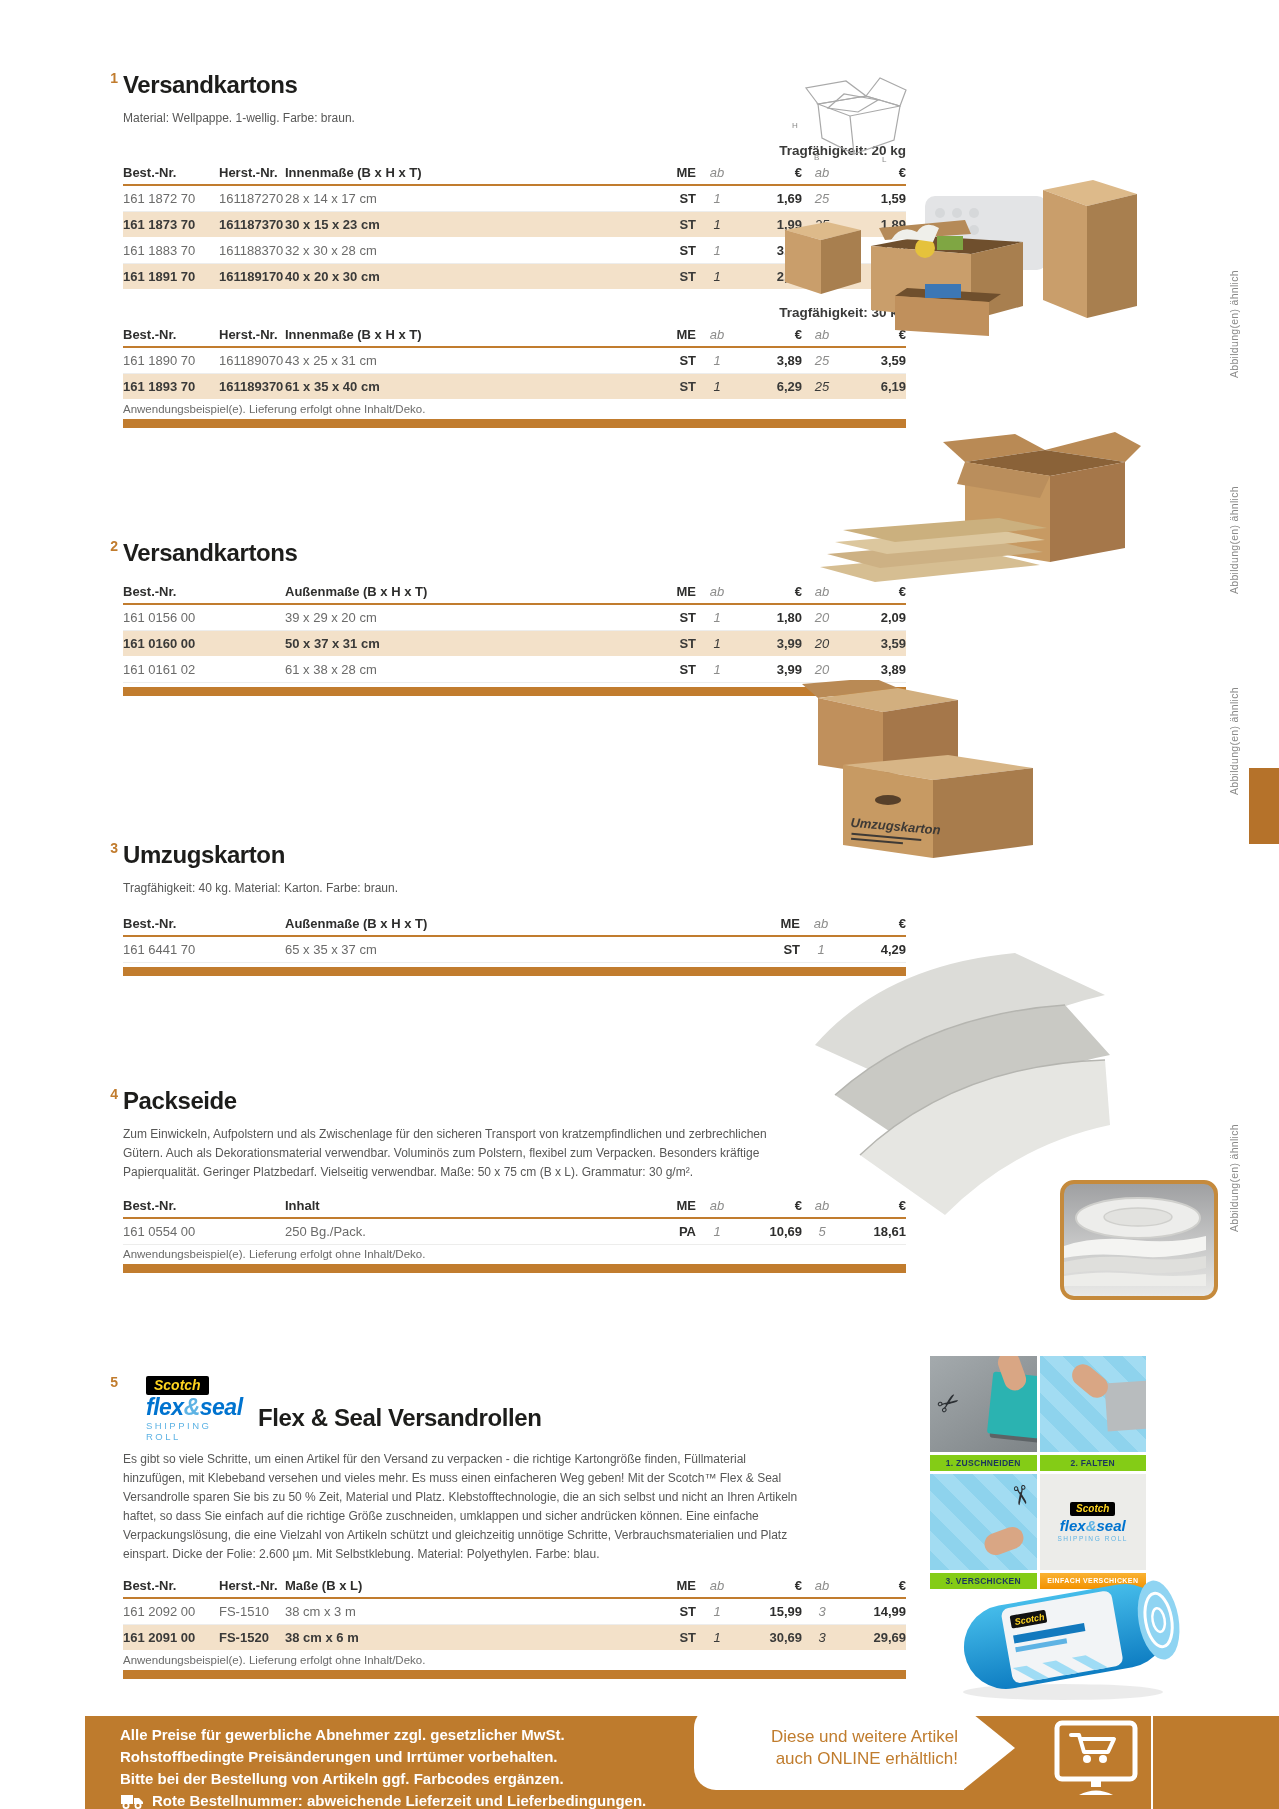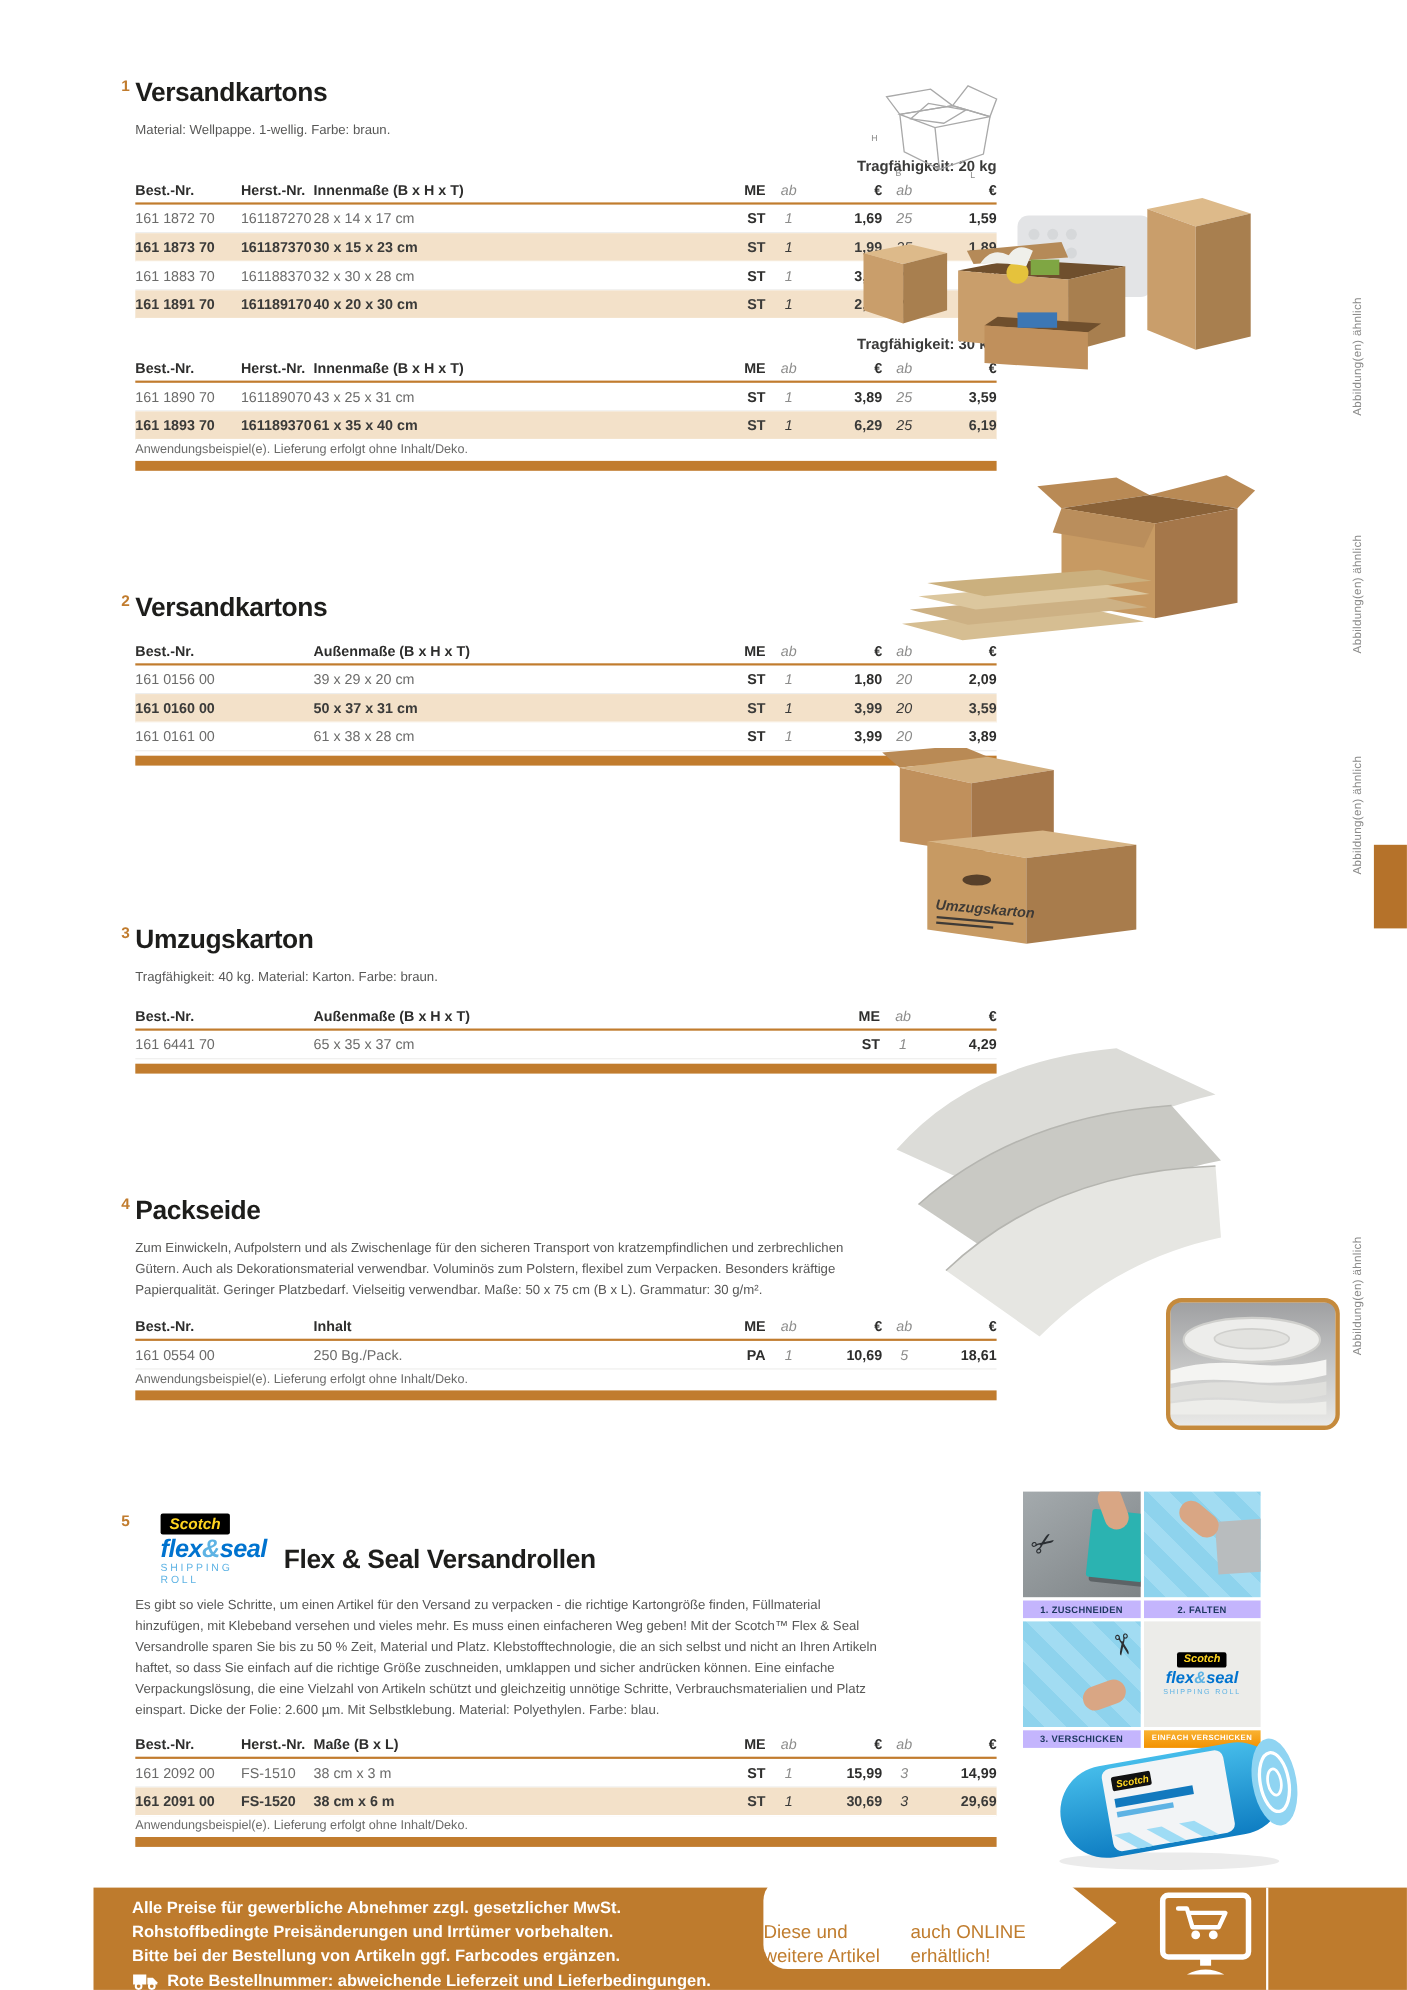--- a/index.html
+++ b/index.html
@@ -47,33 +47,33 @@
   .steps{position:absolute;left:930px;top:1356px;width:216px;display:grid;grid-template-columns:1fr 1fr;gap:3px;z-index:1;}
   .ph{height:96px;position:relative;overflow:hidden;}
   .ph.c1{background:linear-gradient(145deg,#A4AAAD,#7E8487);}
   .ph.c2,.ph.c3{background:repeating-linear-gradient(45deg,#8ED3ED,#8ED3ED 14px,#A2DCF2 14px,#A2DCF2 28px);}
   .ph.c4{background:#ECECE9;display:flex;flex-direction:column;align-items:center;justify-content:center;gap:2px;}
   .teal-item{position:absolute;left:60px;top:18px;width:52px;height:62px;background:#2BB3B1;border-radius:3px;
              transform:rotate(6deg);box-shadow:3px 4px 0 #5d6366;}
   .grey-item{position:absolute;left:66px;top:26px;width:44px;height:48px;background:#B8BCBE;transform:rotate(-4deg);}
   .hand{position:absolute;width:40px;height:22px;background:#D9A684;border-radius:12px;}
   .scis{position:absolute;font-size:26px;color:#2b2f33;}
-  .slabel{background:#c4b5fd;color:#1B365D;font-weight:bold;font-size:8.5px;text-align:center;line-height:16px;height:16px;letter-spacing:0.3px;}
+  .slabel{background:#84cc16;color:#1B365D;font-weight:bold;font-size:8.5px;text-align:center;line-height:16px;height:16px;letter-spacing:0.3px;}
   .mini-scotch{background:#000;color:#FFD520;font-weight:bold;font-style:italic;font-size:10px;line-height:14px;padding:0 6px;border-radius:2px;}
   .mini-flexseal{font-weight:bold;font-style:italic;font-size:15px;color:#0073CF;line-height:15px;}
   .mini-flexseal .amp{color:#5EB3E4;}
   .mini-sub{font-size:6.5px;letter-spacing:1.6px;color:#5EB3E4;}
   .mini-banner{background:linear-gradient(#F9B233,#F39200);color:#fff;font-weight:bold;font-size:7px;
                text-align:center;line-height:16px;height:16px;letter-spacing:0.4px;}
   
   .footer-band{position:absolute;left:85px;top:1716px;width:1194px;height:93px;background:#BE7B2D;}
   .footer-text{position:absolute;left:120px;top:1724px;color:#fff;font-size:15px;font-weight:bold;line-height:22px;z-index:2;}
   .footer-text .tline{display:flex;align-items:center;gap:6px;}
   .online-banner{position:absolute;left:694px;top:1706px;width:270px;height:84px;background:#fff;
-                 border-radius:22px 0 0 22px;z-index:2;display:flex;justify-content:center;
+                 border-radius:22px 0 0 22px;z-index:2;display:flex;flex-direction:column;justify-content:center;
                  align-items:flex-end;padding-right:6px;box-sizing:border-box;}
   .online-banner .l1,.online-banner .l2{color:#C07C2D;font-size:17px;line-height:22px;}
   .arrow-head{position:absolute;left:963px;top:1706px;width:0;height:0;z-index:2;
               border-top:42px solid transparent;border-bottom:42px solid transparent;border-left:52px solid #fff;}
   .monitor{position:absolute;left:1052px;top:1719px;z-index:2;}
   .foot-sep{position:absolute;left:1151px;top:1716px;width:2px;height:93px;background:#fff;z-index:2;}
   .page-num{position:absolute;left:1160px;top:1664px;width:112px;text-align:center;color:#fff;font-size:30px;z-index:2;}
 </style>
 </head>
 <body>
@@ -205,21 +205,21 @@
       <div class="trow gridB hl">
         <span class="c g">161 0160 00</span>
         <span class="c g">50 x 37 x 31 cm</span>
         <span class="c me">ST</span>
         <span class="c ab">1</span>
         <span class="c eur">3,99</span>
         <span class="c ab">20</span>
         <span class="c eur">3,59</span>
       </div>
       <div class="trow gridB">
-        <span class="c g">161 0161 00</span>
+        <span class="c g">161 0161 02</span>
         <span class="c g">61 x 38 x 28 cm</span>
         <span class="c me">ST</span>
         <span class="c ab">1</span>
         <span class="c eur">3,99</span>
         <span class="c ab">20</span>
         <span class="c eur">3,89</span>
       </div>
     </div>
     <div class="endbar"></div>
   </section>

